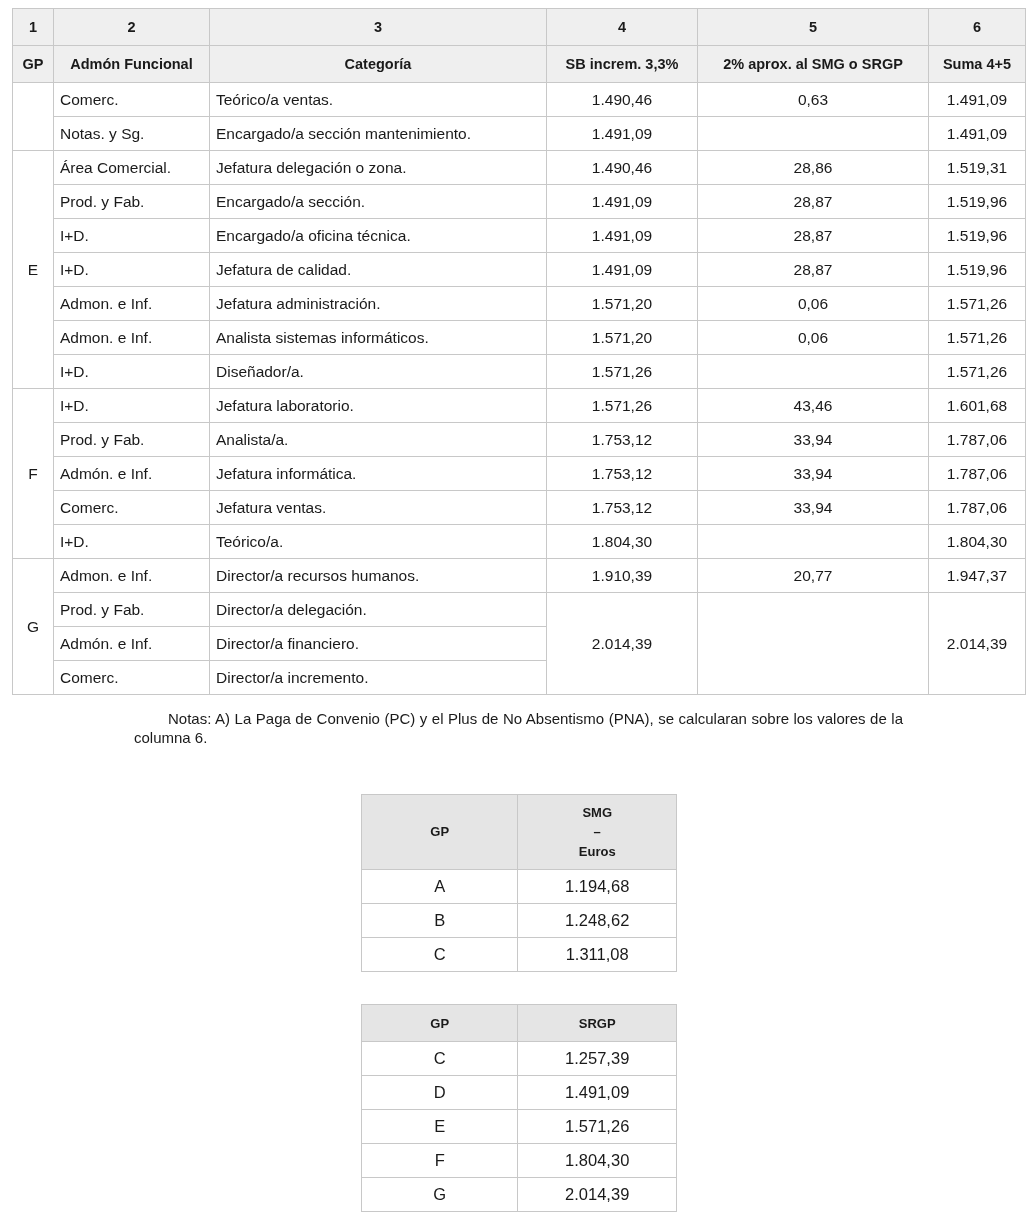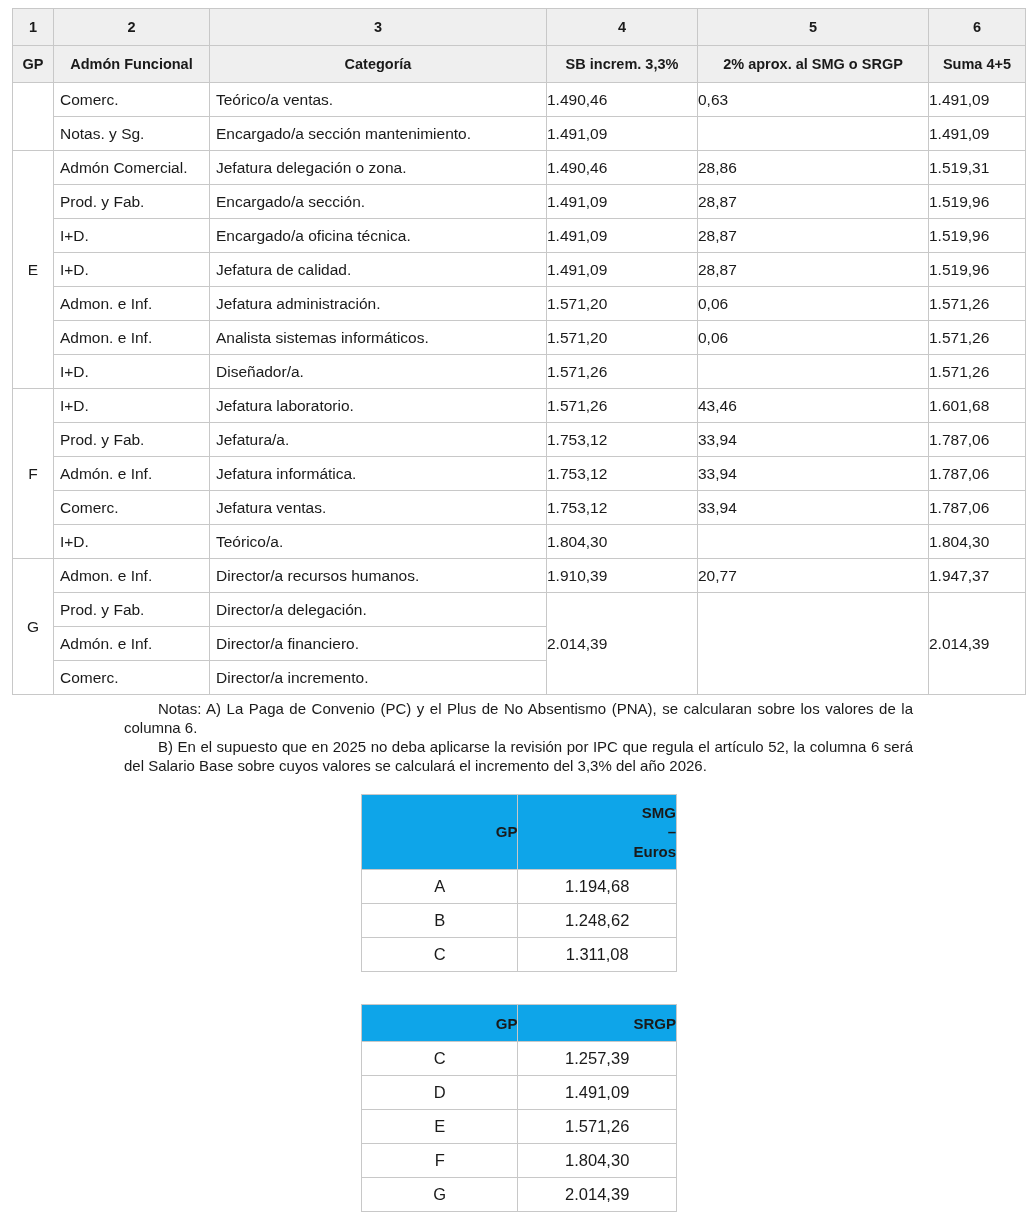--- a/index.html
+++ b/index.html
@@ -2,28 +2,28 @@
 <html><head>
 <meta charset="utf-8">
 <style>
   html, body { margin: 0; padding: 0; background: #ffffff; }
   body { width: 1036px; height: 1232px; position: relative; font-family: "Liberation Sans", sans-serif; color: #1a1a1a; }
   table { border-collapse: collapse; }
   td, th { border: 1px solid #c8c8c8; }
   #main-table { position: absolute; left: 12px; top: 8px; width: 1014px; font-size: 15.5px; }
   #main-table th { background: #efefef; font-weight: bold; font-size: 14.5px; height: 36px; text-align: center; padding: 0; }
   #main-table td { height: 33px; padding: 0 0 0 6px; white-space: nowrap; }
-  #main-table td.num { padding: 0; }
+  #main-table td.num { text-align: center; padding: 0; }
   #main-table td.gp { text-align: center; padding: 0; }
   col.c1 { width: 41px; } col.c2 { width: 156px; } col.c3 { width: 337px; }
   col.c4 { width: 151px; } col.c5 { width: 231px; } col.c6 { width: 97px; }
   .notes { position: absolute; left: 124px; top: 699px; width: 789px; font-size: 15px; line-height: 19px; text-align: justify; }
-  .notes p { margin: 0; text-indent: 34px; }
+  .notes p { margin: 10px; text-indent: 34px; }
   .small-table { position: absolute; left: 361px; width: 316px; font-size: 16.5px; }
-  .small-table th { background: #0ea5e9; font-weight: bold; font-size: 15px; text-align: right; padding: 0; }
+  .small-table th { background: #e5e5e5; font-weight: bold; font-size: 13px; text-align: center; padding: 0; }
   .small-table td { text-align: center; height: 33px; padding: 0; }
   .small-table col.s1 { width: 157px; } .small-table col.s2 { width: 159px; }
   #smg-table { top: 794px; }
   #smg-table th { height: 74px; line-height: 19.5px; }
   #srgp-table { top: 1004px; }
   #srgp-table th { height: 36px; }
 </style>
 </head>
 <body>
 
@@ -67,21 +67,21 @@
     <tr>
       <td>Notas. y Sg.</td>
       <td>Encargado/a sección mantenimiento.</td>
       <td class="num">1.491,09</td>
       <td class="num"></td>
       <td class="num">1.491,09</td>
     </tr>
 
     <tr>
       <td class="gp" rowspan="7">E</td>
-      <td>Admón Comercial.</td>
+      <td>Área Comercial.</td>
       <td>Jefatura delegación o zona.</td>
       <td class="num">1.490,46</td>
       <td class="num">28,86</td>
       <td class="num">1.519,31</td>
     </tr>
     <tr>
       <td>Prod. y Fab.</td>
       <td>Encargado/a sección.</td>
       <td class="num">1.491,09</td>
       <td class="num">28,87</td>
@@ -126,21 +126,21 @@
     <tr>
       <td class="gp" rowspan="5">F</td>
       <td>I+D.</td>
       <td>Jefatura laboratorio.</td>
       <td class="num">1.571,26</td>
       <td class="num">43,46</td>
       <td class="num">1.601,68</td>
     </tr>
     <tr>
       <td>Prod. y Fab.</td>
-      <td>Jefatura/a.</td>
+      <td>Analista/a.</td>
       <td class="num">1.753,12</td>
       <td class="num">33,94</td>
       <td class="num">1.787,06</td>
     </tr>
     <tr>
       <td>Admón. e Inf.</td>
       <td>Jefatura informática.</td>
       <td class="num">1.753,12</td>
       <td class="num">33,94</td>
       <td class="num">1.787,06</td>
@@ -181,21 +181,20 @@
     </tr>
     <tr>
       <td>Comerc.</td>
       <td>Director/a incremento.</td>
     </tr>
   </tbody>
 </table>
 
 <div class="notes">
   <p>Notas: A) La Paga de Convenio (PC) y el Plus de No Absentismo (PNA), se calcularan sobre los valores de la columna 6.</p>
-  <p>B) En el supuesto que en 2025 no deba aplicarse la revisión por IPC que regula el artículo 52, la columna 6 será del Salario Base sobre cuyos valores se calculará el incremento del 3,3% del año 2026.</p>
 </div>
 
 <table id="smg-table" class="small-table">
   <colgroup>
       <col class="s1">
       <col class="s2">
     </colgroup>
   <thead>
     <tr>
       <th>GP</th>

